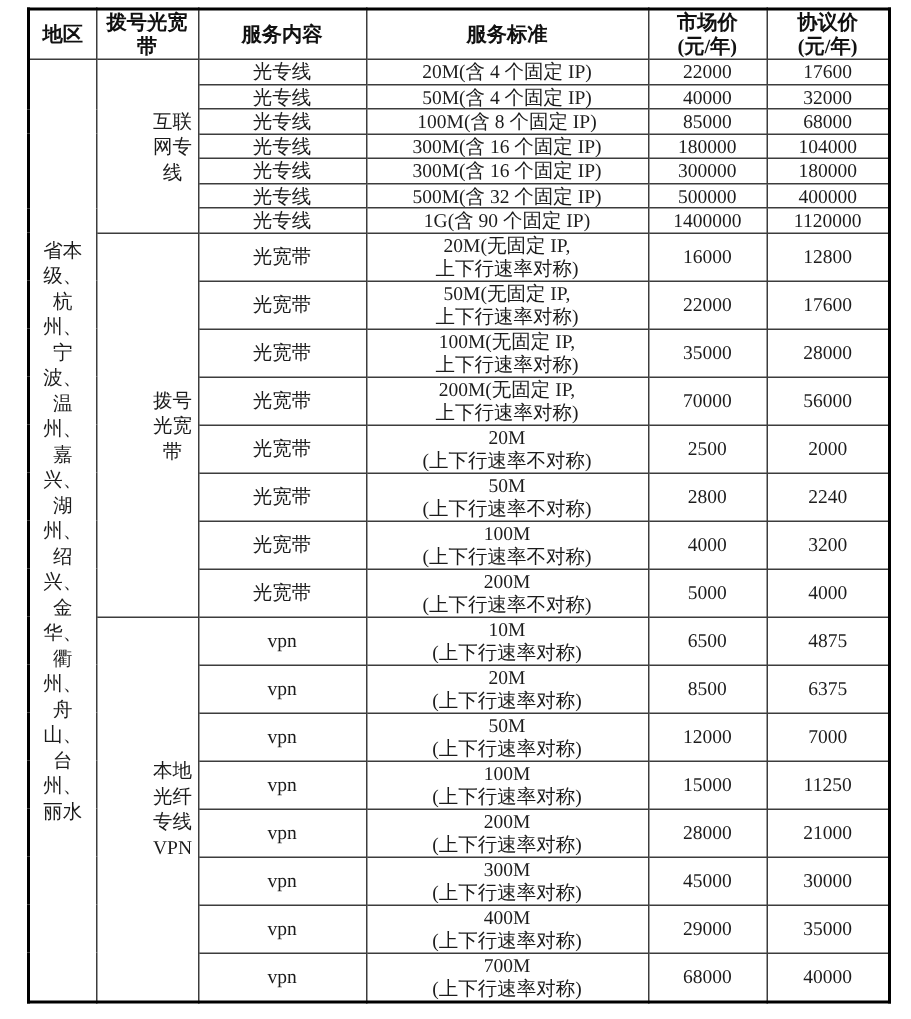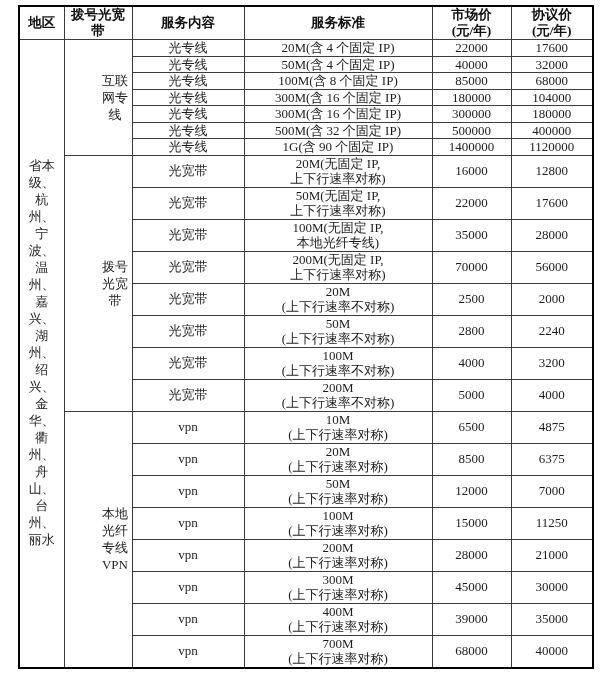--- a/index.html
+++ b/index.html
@@ -51,21 +51,20 @@
   td {
     font-size: 13px;
     line-height: 15.5px;
   }
   tr.row-short { height: 16px; }
   tr.row-tall  { height: 32px; }
   td.region-cell {
     font-size: 13px;
     line-height: 17px;
     padding: 0 3px;
-    font-family: Liberation Mono, monospace;
   }
   td.group-cell {
     font-size: 13px;
     line-height: 17px;
     padding-left: 36px;
   }
 </style>
 </head>
 <body>
 
@@ -147,21 +146,21 @@
         <tr class="row-tall">
           <td>光宽带</td>
           <td>50M(无固定 IP,
 上下行速率对称)</td>
           <td>22000</td>
           <td>17600</td>
         </tr>
         <tr class="row-tall">
           <td>光宽带</td>
           <td>100M(无固定 IP,
-本地光纤专线)</td>
+上下行速率对称)</td>
           <td>35000</td>
           <td>28000</td>
         </tr>
         <tr class="row-tall">
           <td>光宽带</td>
           <td>200M(无固定 IP,
 上下行速率对称)</td>
           <td>70000</td>
           <td>56000</td>
         </tr>
@@ -234,21 +233,21 @@
           <td>vpn</td>
           <td>300M
 (上下行速率对称)</td>
           <td>45000</td>
           <td>30000</td>
         </tr>
         <tr class="row-tall">
           <td>vpn</td>
           <td>400M
 (上下行速率对称)</td>
-          <td>39000</td>
+          <td>29000</td>
           <td>35000</td>
         </tr>
         <tr class="row-tall">
           <td>vpn</td>
           <td>700M
 (上下行速率对称)</td>
           <td>68000</td>
           <td>40000</td>
         </tr>
       </tbody>

